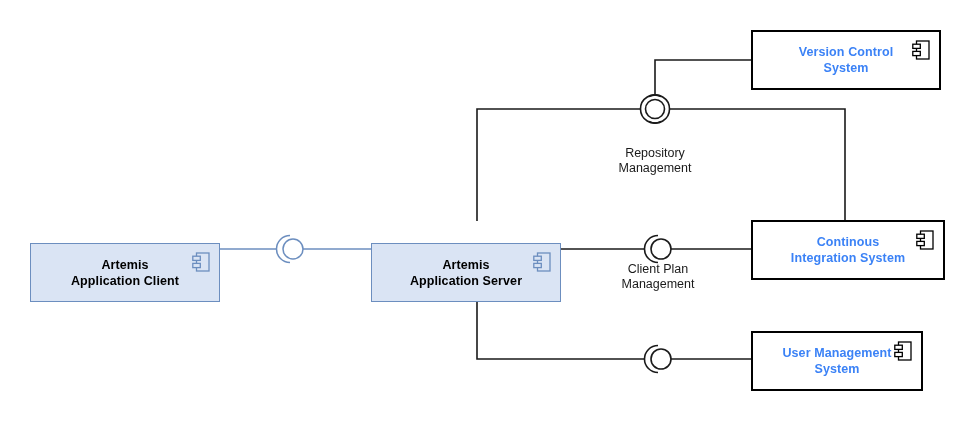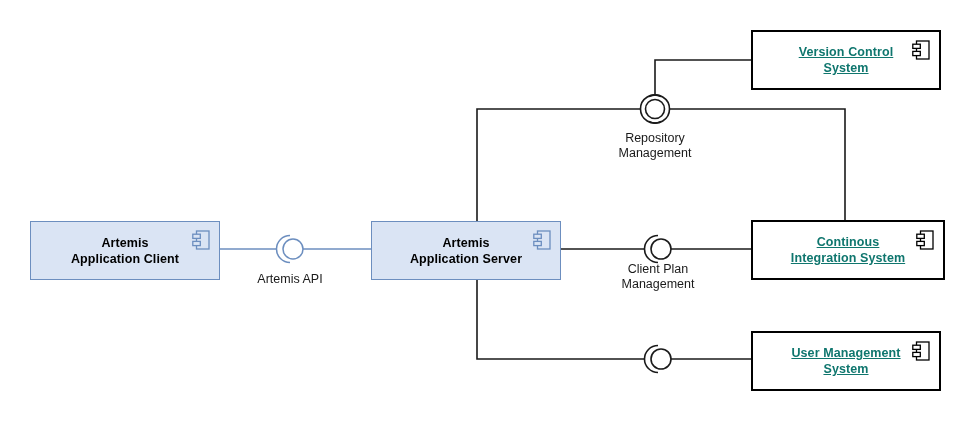--- a/index.html
+++ b/index.html
@@ -36,27 +36,28 @@
     font-size: 12.5px;
     font-weight: bold;
     line-height: 16px;
     letter-spacing: 0.1px;
     white-space: pre-line;
     pointer-events: none;
   }
   .component.blue {
     background: #dae4f4;
     border: 1px solid #6c8ebf;
+    margin-top: 22px;
   }
   .component.blue .cmp-label { color: #000000; }
   .component.white {
     background: #ffffff;
     border: 2px solid #000000;
   }
-  .component.white .cmp-label { color: #0f766e; text-decoration: underline; }
+  .component.white .cmp-label { color: #3b82f6; }
 
   
   .cmp-icon {
     position: absolute;
     right: 9px;
     top: 8px;
     width: 18px;
     height: 20px;
   }
   .cmp-icon svg { display: block; }
@@ -147,21 +148,21 @@
 Integration System</span>
     <span class="cmp-icon">
       <svg width="18" height="20" viewBox="0 0 18 20" xmlns="http://www.w3.org/2000/svg">
         <rect x="4.5" y="1" width="12.5" height="18" fill="none" stroke="#000000" stroke-width="1.3"></rect>
         <rect x="0.8" y="4.2" width="7.5" height="4.2" fill="#ffffff" stroke="#000000" stroke-width="1.3"></rect>
         <rect x="0.8" y="11.4" width="7.5" height="4.2" fill="#ffffff" stroke="#000000" stroke-width="1.3"></rect>
       </svg>
     </span>
   </div>
 
-  <div class="component white" style="left:751px; top:331px; width:190px; height:60px;">
+  <div class="component white" style="left:751px; top:331px; width:172px; height:60px;">
     <span class="cmp-label">User Management
 System</span>
     <span class="cmp-icon">
       <svg width="18" height="20" viewBox="0 0 18 20" xmlns="http://www.w3.org/2000/svg">
         <rect x="4.5" y="1" width="12.5" height="18" fill="none" stroke="#000000" stroke-width="1.3"></rect>
         <rect x="0.8" y="4.2" width="7.5" height="4.2" fill="#ffffff" stroke="#000000" stroke-width="1.3"></rect>
         <rect x="0.8" y="11.4" width="7.5" height="4.2" fill="#ffffff" stroke="#000000" stroke-width="1.3"></rect>
       </svg>
     </span>
   </div>
@@ -188,22 +189,21 @@
     </svg>
   </div>
 
   <div class="connector" style="left:638px; top:339px;">
     <svg width="40" height="40" viewBox="0 0 40 40" xmlns="http://www.w3.org/2000/svg">
       <path d="M 20 6.5 A 13.5 13.5 0 1 0 20 33.5" fill="none" stroke="#1a1a1a" stroke-width="1.6"></path>
       <circle cx="23" cy="20" r="10" fill="#ffffff" stroke="#1a1a1a" stroke-width="1.6"></circle>
     </svg>
   </div>
 
-  <div class="iface-label" style="left:230px; top:272px; width:120px;">Artemis API</div>
-
-  <div class="iface-label" style="left:595px; top:131px; width:120px;">Repository
+
+  <div class="iface-label" style="left:595px; top:146px; width:120px;">Repository
 Management</div>
 
   <div class="iface-label" style="left:598px; top:262px; width:120px;">Client Plan
 Management</div>
 
 
 </div>
 
 </body></html>

